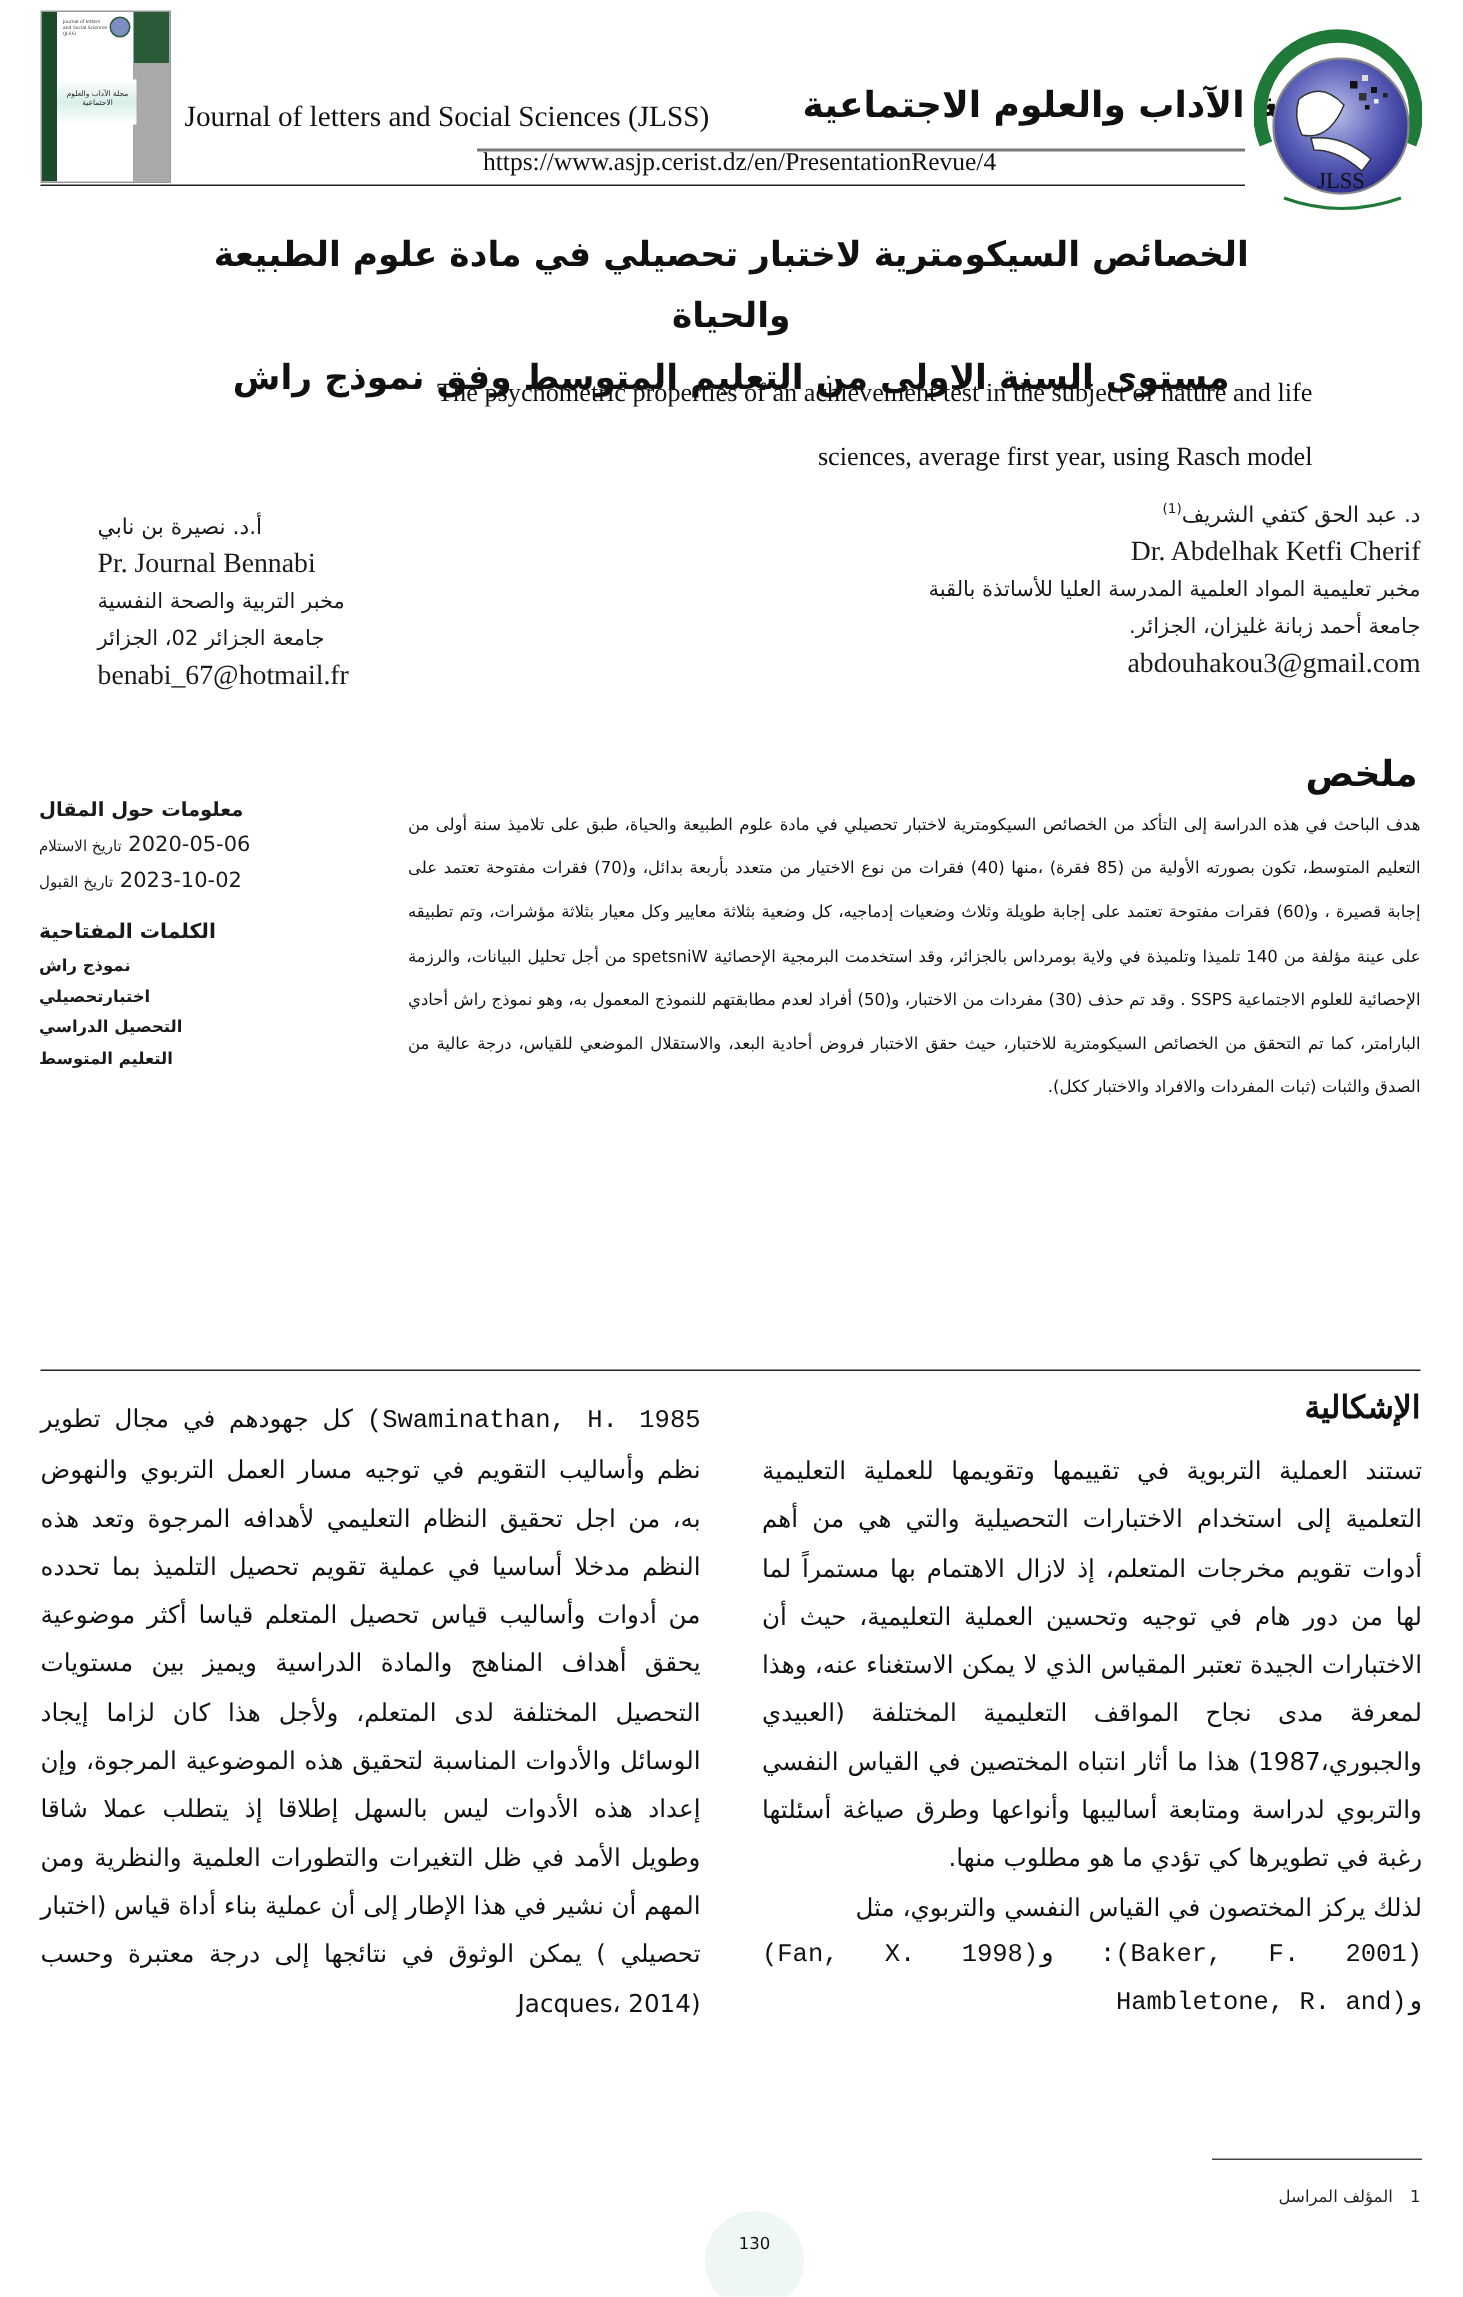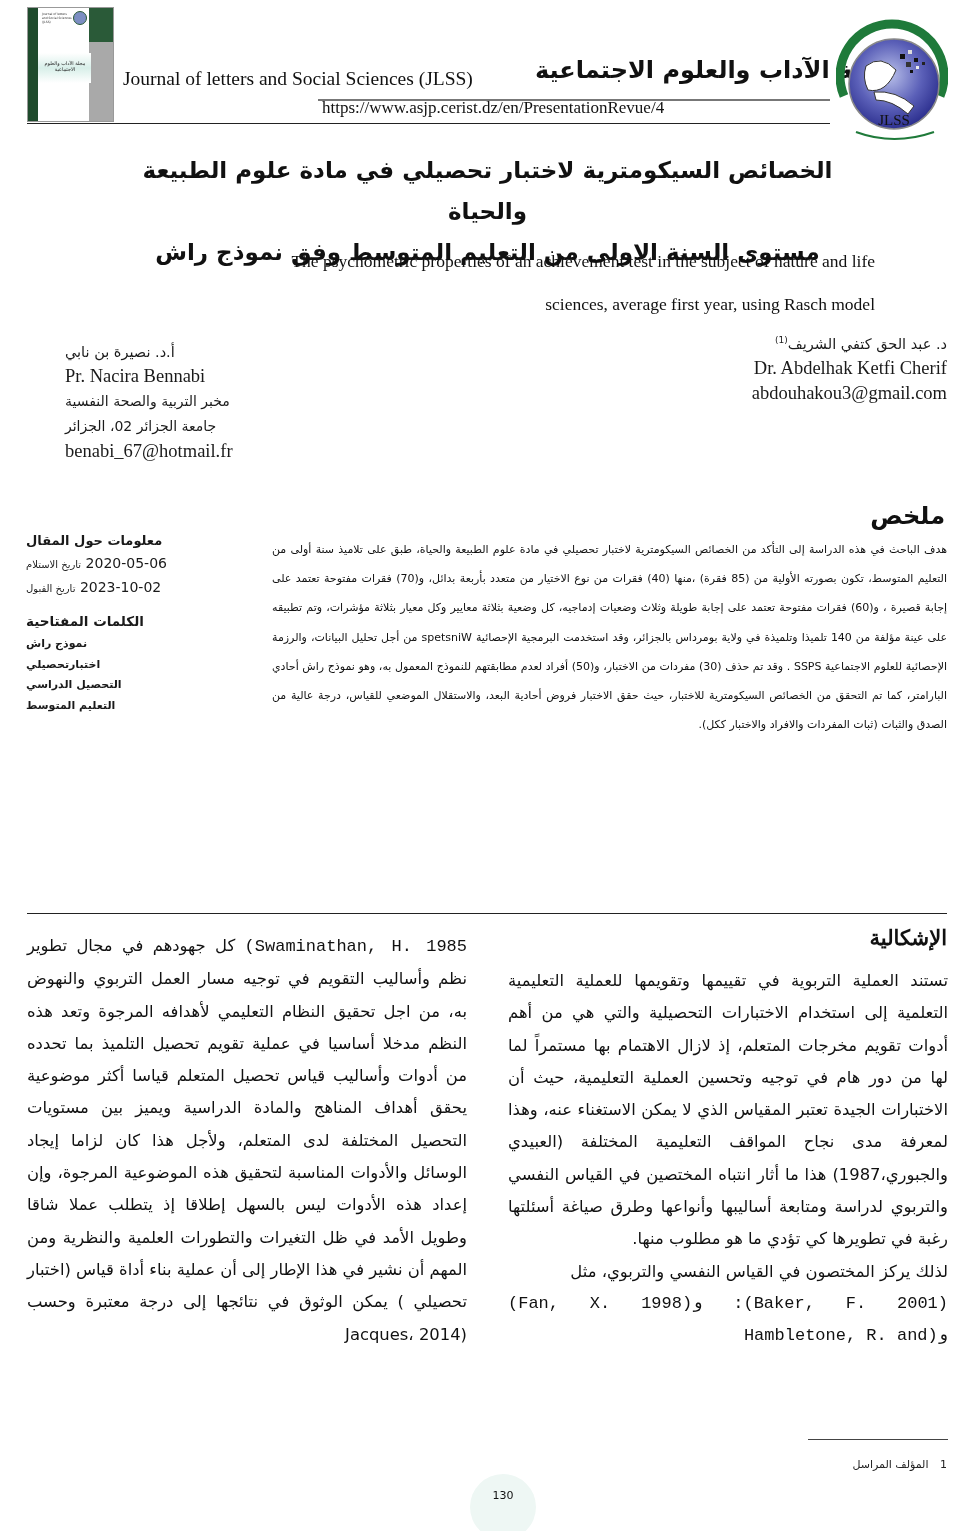--- a/index.html
+++ b/index.html
@@ -168,26 +168,28 @@
 <div class="title-en">
   <div>The psychometric properties of an achievement test in the subject of nature and life</div>
   <div>sciences, average first year, using Rasch model</div>
 </div>
 
 <div class="author-right">
   <div class="author-ar-name">
     <span>د. عبد الحق كتفي الشريف</span><sup>(1)</sup>
   </div>
   <div class="author-en">Dr. Abdelhak Ketfi Cherif</div>
+  <div class="author-ar">مخبر تعليمية المواد العلمية المدرسة العليا للأساتذة بالقبة</div>
+  <div class="author-ar">جامعة أحمد زبانة غليزان، الجزائر.</div>
   <div class="author-en">abdouhakou3@gmail.com</div>
 </div>
 
 <div class="author-left">
   <div class="author-ar-name">أ.د. نصيرة بن نابي</div>
-  <div class="author-en">Pr. Nacira Bennabi</div>
+  <div class="author-en">Pr. Journal Bennabi</div>
   <div class="author-ar">مخبر التربية والصحة النفسية</div>
   <div class="author-ar">جامعة الجزائر 02، الجزائر</div>
   <div class="author-en">benabi_67@hotmail.fr</div>
 </div>
 
 <div class="info">
   <div class="info-head">معلومات حول المقال</div>
   <div class="info-date">
     <span>2020-05-06</span>
     <span class="lbl">تاريخ الاستلام</span>

